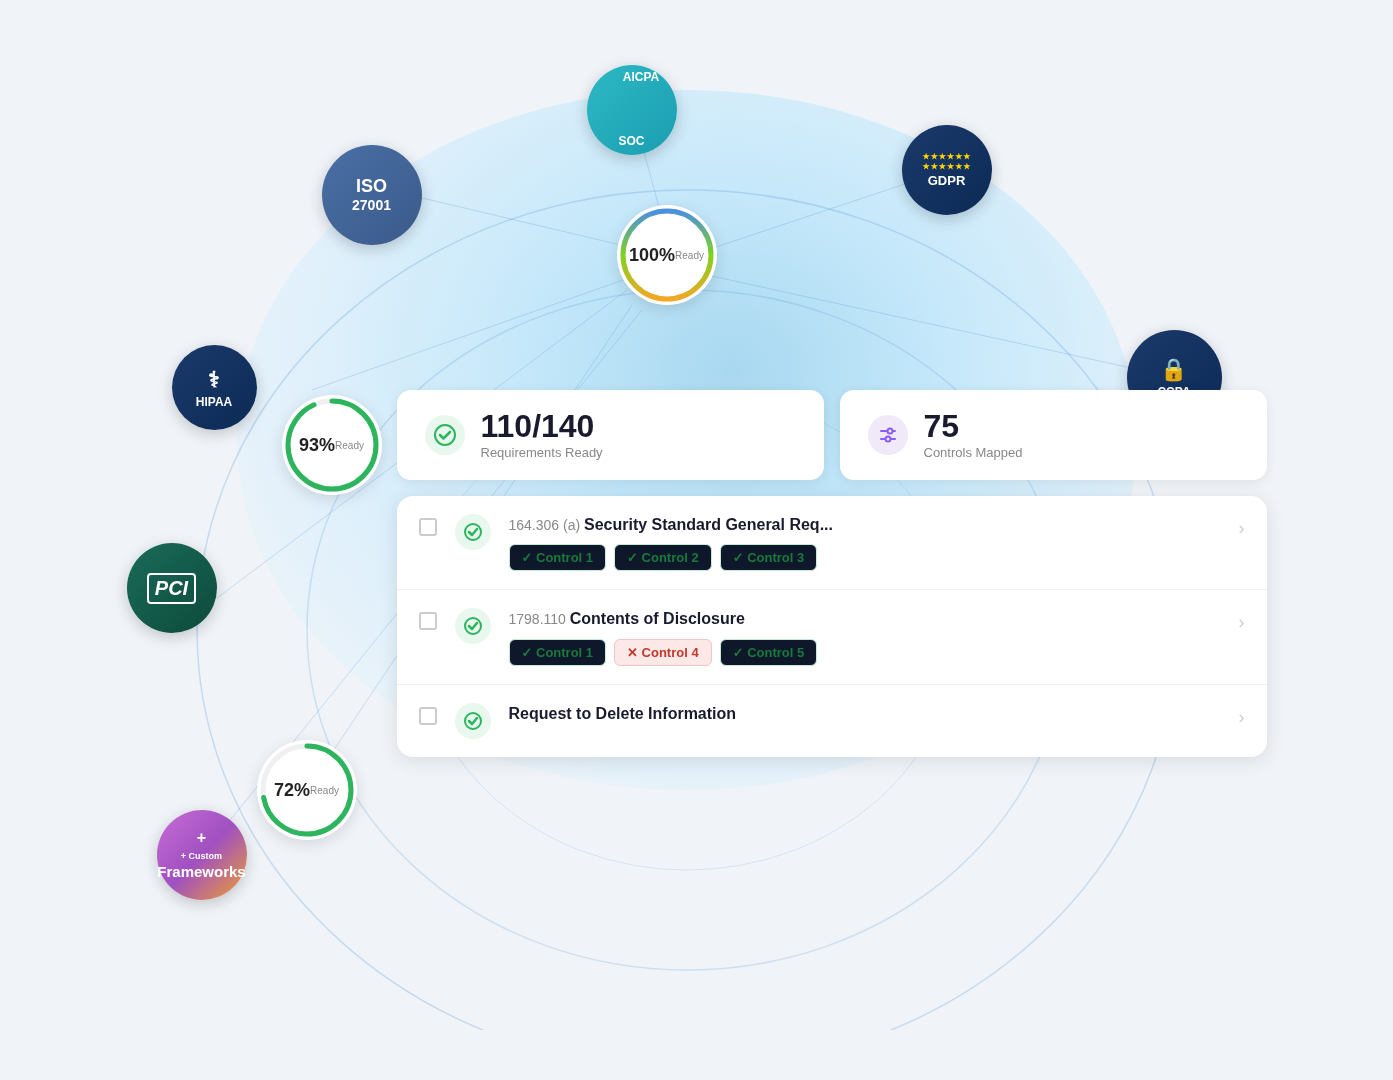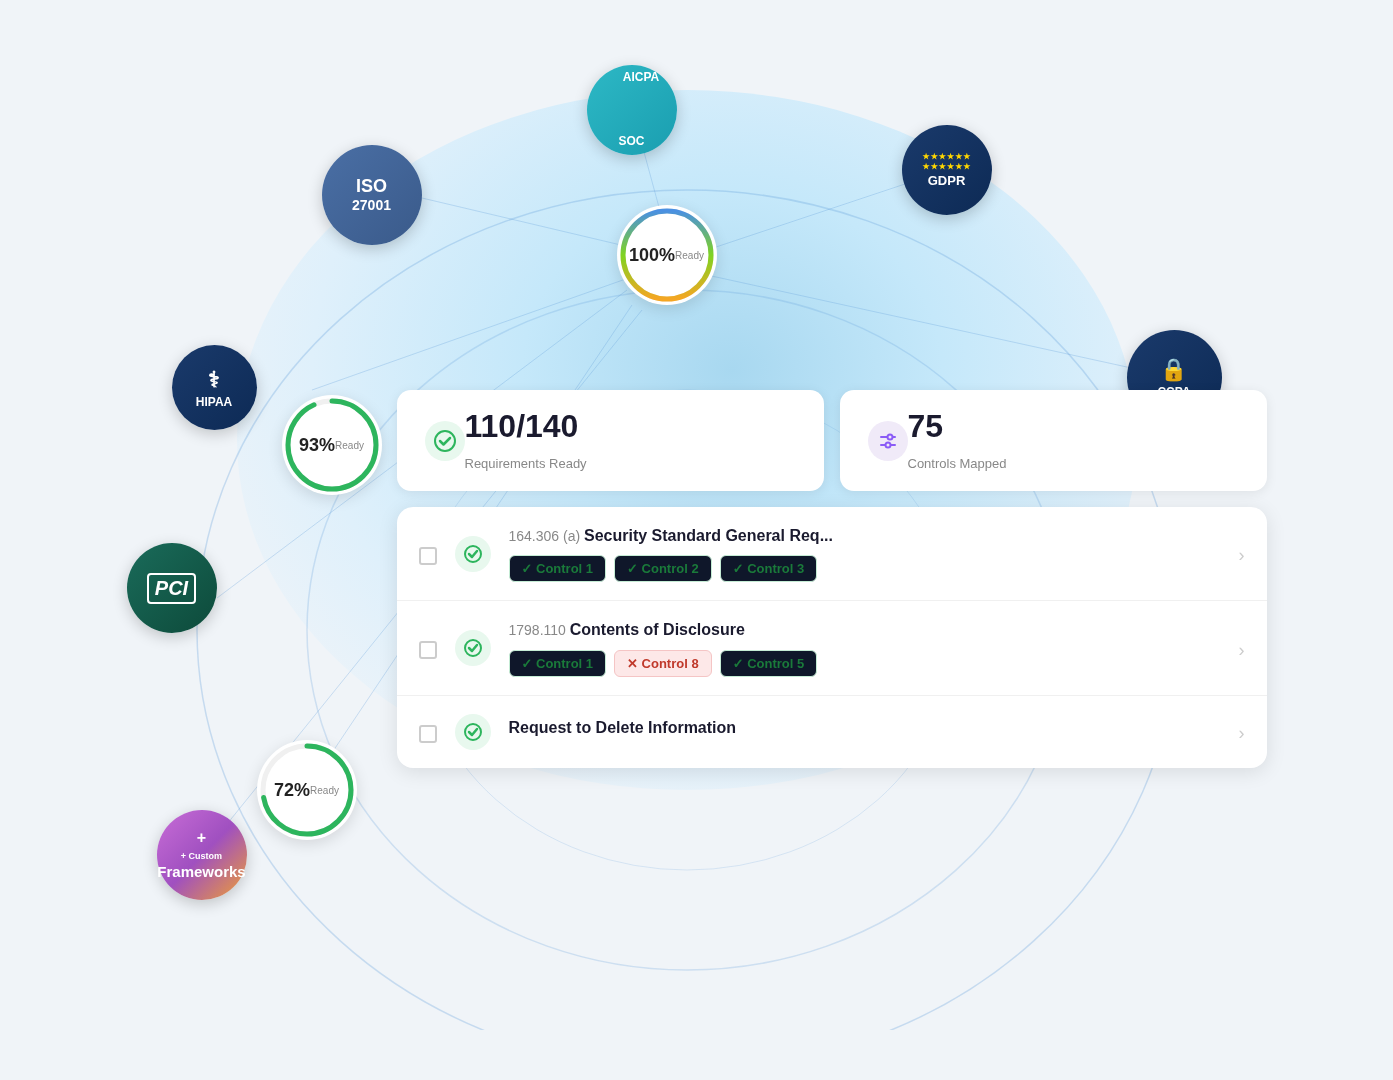--- a/index.html
+++ b/index.html
@@ -161,20 +161,21 @@
       gap: 16px;
       margin-bottom: 16px;
     }
 
     .stat-card {
       background: white;
       border-radius: 14px;
       padding: 20px 28px;
       display: flex;
       align-items: center;
+      gap: 16px;
       box-shadow: 0 2px 12px rgba(0,0,0,0.08);
       flex: 1;
     }
 
     .stat-icon {
       width: 40px; height: 40px;
       border-radius: 50%;
       display: flex;
       align-items: center;
       justify-content: center;
@@ -192,34 +193,34 @@
     .stat-info {}
     .stat-number {
       font-size: 32px;
       font-weight: 800;
       color: #1a1a2e;
       line-height: 1;
     }
     .stat-desc {
       font-size: 13px;
       color: #888;
-      margin-top: 14px;
+      margin-top: 3px;
     }
 
     
     .list-panel {
       background: white;
       border-radius: 16px;
       box-shadow: 0 4px 20px rgba(0,0,0,0.1);
       overflow: hidden;
     }
 
     .list-item {
       display: flex;
-      align-items: center;
+      align-items: flex-start;
       padding: 18px 22px;
       border-bottom: 1px solid #f0f0f0;
       gap: 18px;
     }
     .list-item:last-child { border-bottom: none; }
 
     .checkbox {
       width: 18px; height: 18px;
       border: 2px solid #ccc;
       border-radius: 3px;
@@ -520,21 +521,21 @@
             <polyline points="5,9 8,12 13,6" stroke="#2db55d" stroke-width="2.5" stroke-linecap="round" stroke-linejoin="round"></polyline>
           </svg>
         </div>
         <div class="item-content">
           <div class="item-title">
             <span class="item-code">1798.110 </span>
             <span class="item-name">Contents of Disclosure</span>
           </div>
           <div class="controls-row">
             <span class="control-tag control-tag-green">✓ Control 1</span>
-            <span class="control-tag control-tag-red">✕ Control 8</span>
+            <span class="control-tag control-tag-red">✕ Control 4</span>
             <span class="control-tag control-tag-green">✓ Control 5</span>
           </div>
         </div>
         <div class="chevron">›</div>
       </div>
 
       <div class="list-item">
         <div class="checkbox"></div>
         <div class="check-badge">
           <svg width="18" height="18" viewBox="0 0 18 18" fill="none">

